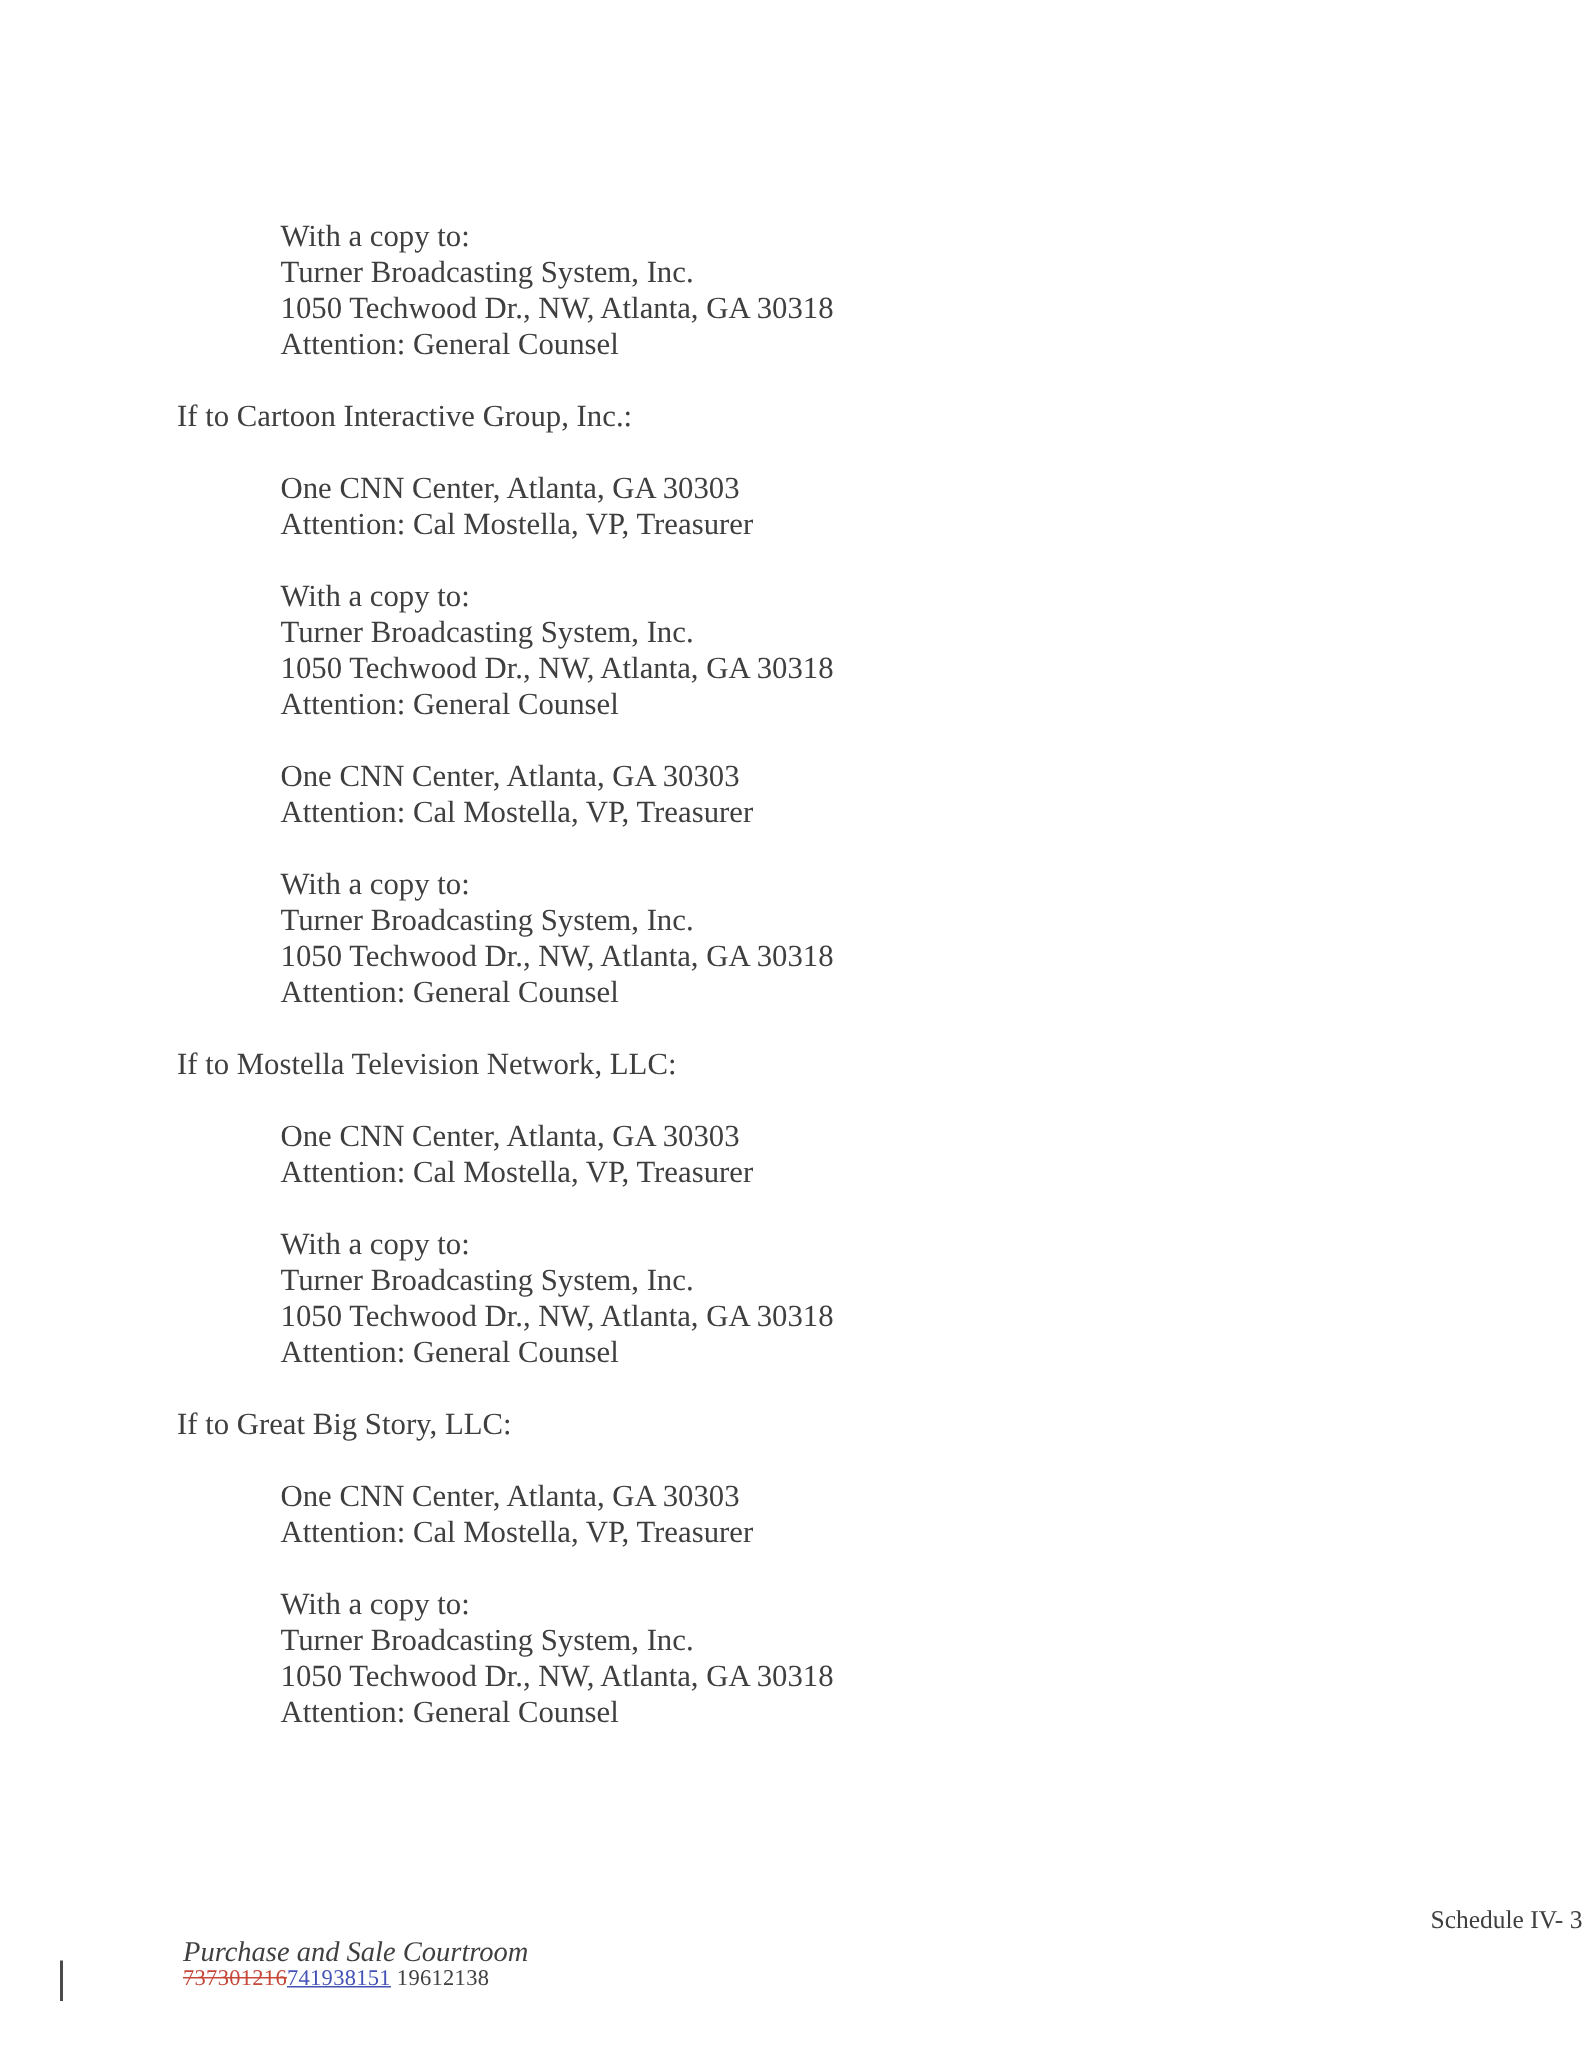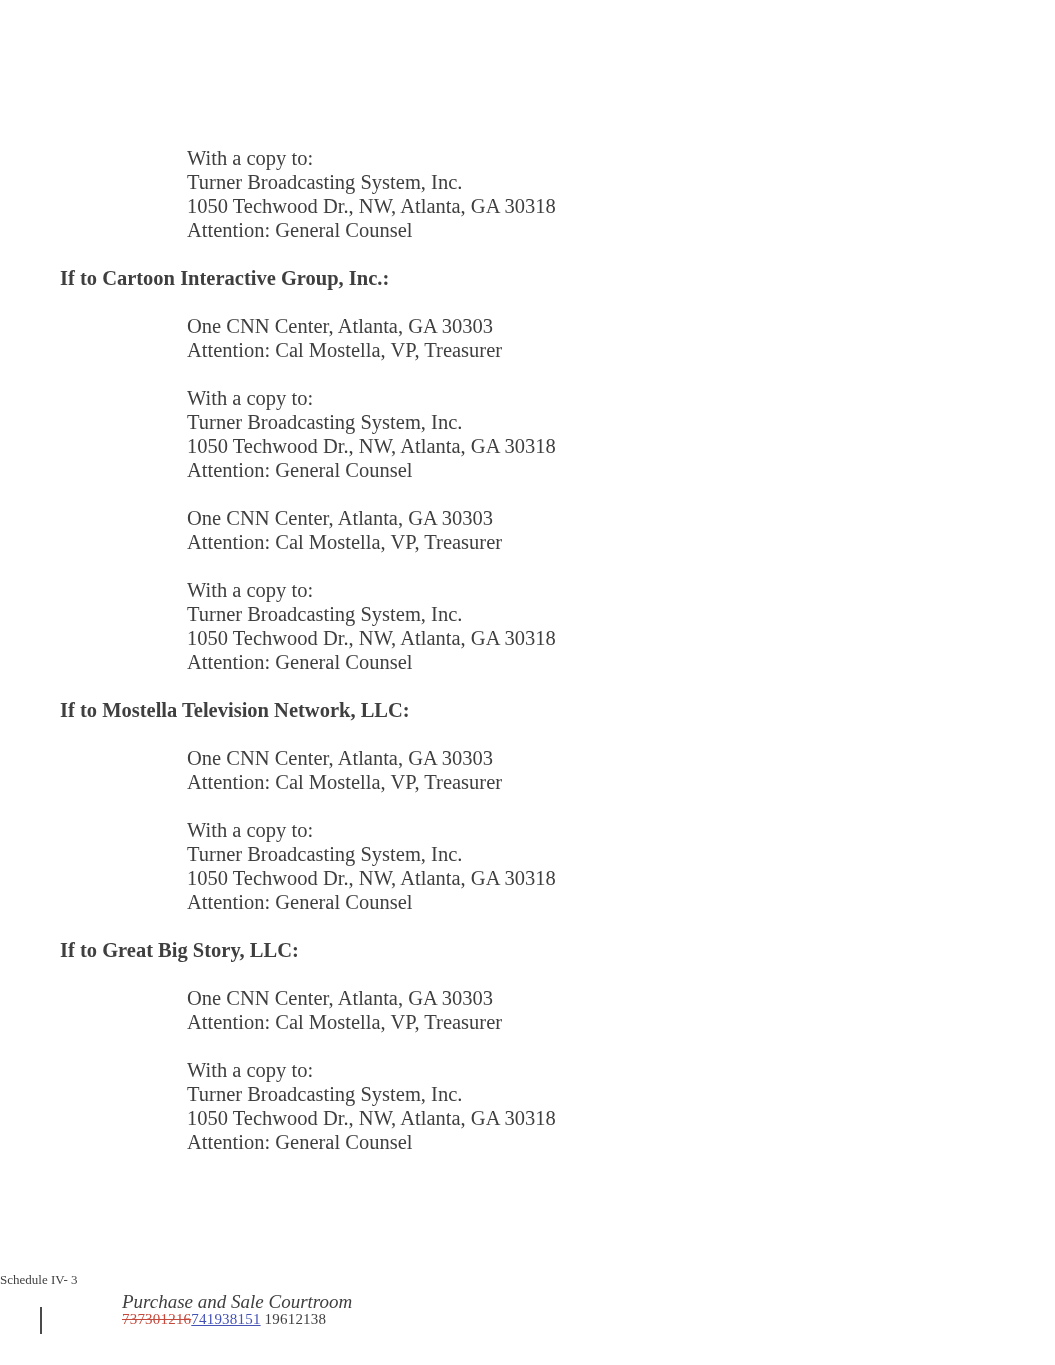--- a/index.html
+++ b/index.html
@@ -21,34 +21,33 @@
     top: 146px;
     left: 0;
     width: 100%;
     font-size: 20.5px;
     line-height: 24px;
   }
   .block {
     margin: 0 0 24px 0;
   }
   .block.header {
-    padding-left: 60px;
-    font-weight: bold;
+    padding-left: 118px;
   }
   .block.copy .line,
   .block.address .line {
     padding-left: 187px;
   }
   .footer-schedule {
     position: absolute;
     top: 1268px;
     left: 0;
     width: 100%;
-    text-align: left;
-    font-size: 13px;
+    text-align: right;
+    font-size: 17px;
     line-height: 24px;
   }
   .footer-agreement {
     position: absolute;
     top: 1291px;
     left: 122px;
     font-style: italic;
     font-size: 19px;
     line-height: 22px;
   }

